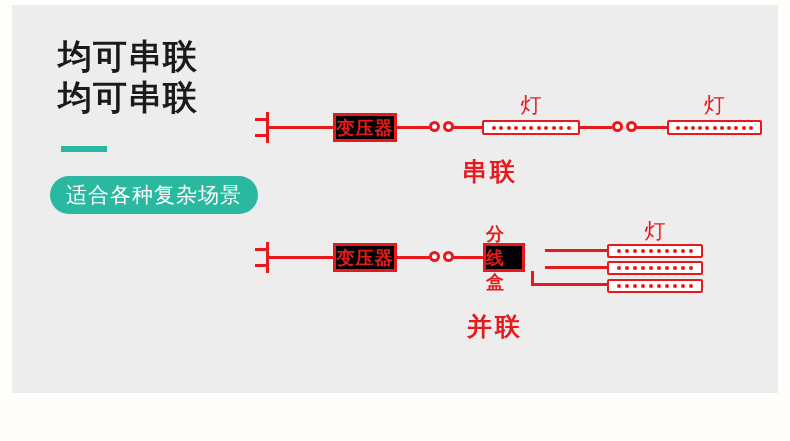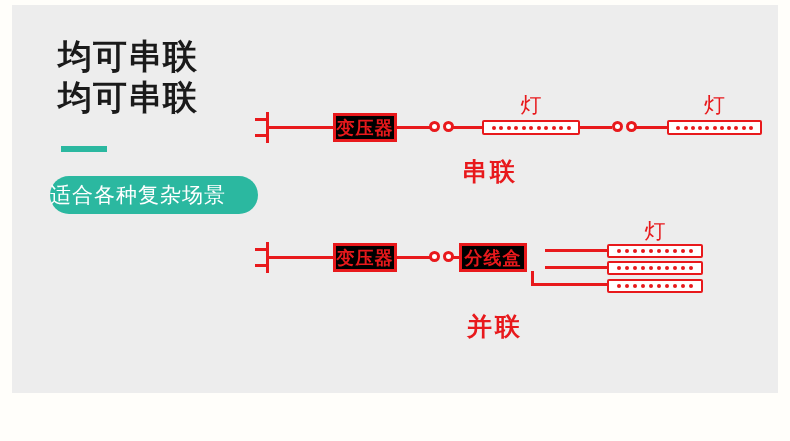--- a/index.html
+++ b/index.html
@@ -7,21 +7,21 @@
   }
   html,body{margin:0;padding:0;}
   body{font-family:"Liberation Sans","DejaVu Sans",sans-serif;background:#fff;}
   .canvas{position:relative;width:790px;height:441px;background:var(--paper);overflow:hidden;}
   .panel{position:absolute;left:12px;top:5px;width:766px;height:388px;background:var(--panel);}
 
   
   .title{position:absolute;left:58px;top:36px;font-size:34px;line-height:41px;font-weight:700;color:var(--ink);letter-spacing:1px;}
   .underline{position:absolute;left:61px;top:146px;width:46px;height:6px;background:var(--teal);}
   .badge{position:absolute;left:50px;top:176px;width:208px;height:38px;background:var(--teal);
-         border-radius:19px;display:flex;align-items:center;
+         border-radius:19px;display:flex;align-items:center;justify-content:center;
          color:#fff;font-size:21px;letter-spacing:1px;font-weight:500;}
 
   
   .wire{position:absolute;height:3px;background:var(--red);}
   .vwire{position:absolute;width:3px;background:var(--red);}
   .dbox{position:absolute;box-sizing:border-box;border:3px solid var(--red);background:#000000;
         color:var(--red);display:flex;align-items:center;justify-content:center;
         font-size:18px;font-weight:600;letter-spacing:1px;}
   .node{position:absolute;box-sizing:border-box;width:11px;height:11px;border:3px solid var(--red);
         border-radius:50%;background:#fff;}
@@ -106,21 +106,21 @@
     <div class="wire" style="left:269px;top:256px;width:64px;"></div>
 
     <div class="dbox" style="left:333px;top:243px;width:64px;height:29px;">
       <span>变压器</span>
     </div>
     <div class="wire" style="left:397px;top:256px;width:33px;"></div>
     <div class="node" style="left:429px;top:251px;"></div>
     <div class="node" style="left:443px;top:251px;"></div>
     <div class="wire" style="left:453px;top:256px;width:30px;"></div>
 
-    <div class="dbox" style="left:459px;top:243px;width:68px;height:29px;">
+    <div class="dbox" style="left:483px;top:243px;width:42px;height:29px;">
       <span>分线盒</span>
     </div>
 
     <div class="wire" style="left:545px;top:249px;width:62px;"></div>
     <div class="wire" style="left:545px;top:266px;width:62px;"></div>
     <div class="vwire" style="left:531px;top:271px;height:15px;"></div>
     <div class="wire" style="left:531px;top:283px;width:76px;"></div>
 
     <div class="lamp-label" style="left:607px;top:217px;width:96px;">灯</div>
     <div class="strip" style="left:607px;top:244px;width:96px;height:14px;">

